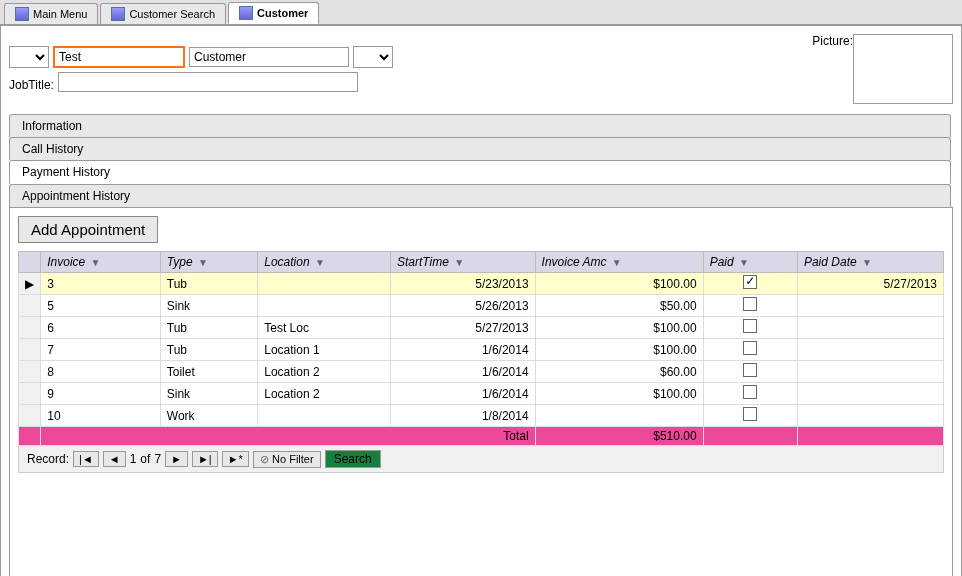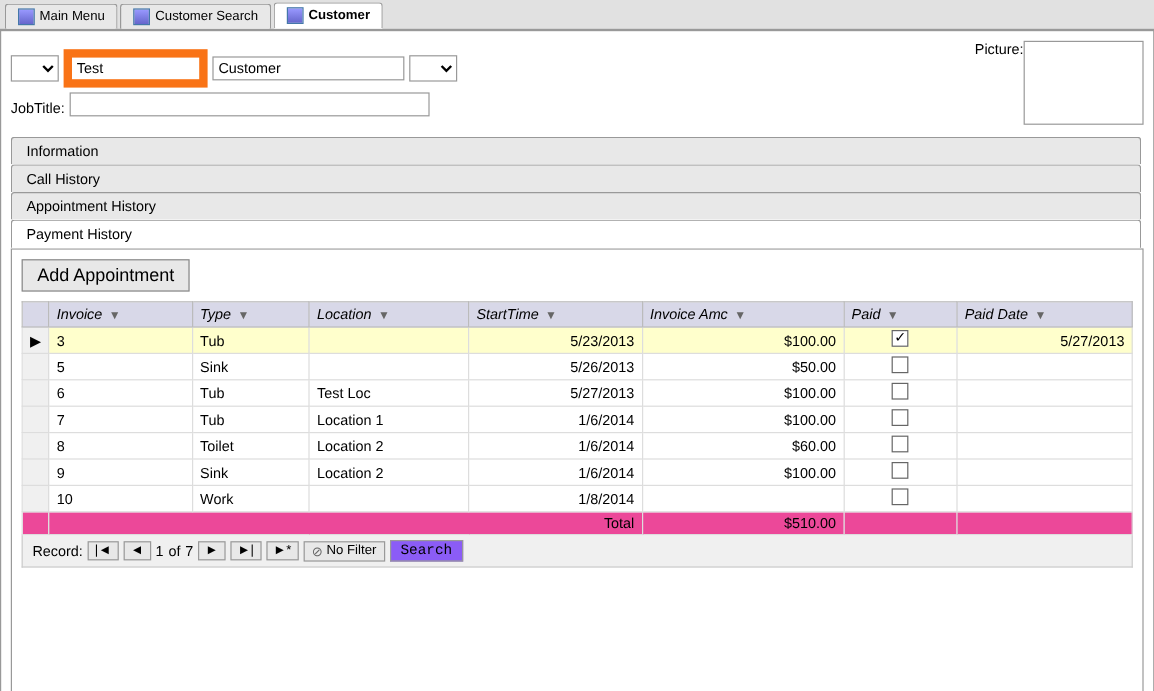--- a/index.html
+++ b/index.html
@@ -13,21 +13,21 @@
     .top-tab-icon.grid { background: linear-gradient(to bottom, #9999ff, #6666cc); }
 
     
     .main-content { background: #fff; border: 1px solid #999; margin: 0; padding: 8px; min-height: 540px; position: relative; }
 
     
     .customer-header { display: flex; align-items: center; margin-bottom: 6px; }
     .header-left { display: flex; flex-direction: column; flex: 1; }
     .header-row1 { display: flex; align-items: center; gap: 4px; margin-bottom: 4px; }
     .dropdown-small { width: 40px; padding: 2px 4px; border: 1px solid #999; background: #fff; font-size: 12px; }
-    .input-name-first { width: 120px; padding: 2px 4px; border: 7px solid #f97316; font-size: 12px; }
+    .input-name-first { width: 132px; padding: 2px 4px; border: 2px solid #f97316; font-size: 12px; }
     .input-name-last { width: 160px; padding: 2px 4px; border: 1px solid #999; font-size: 12px; }
     .dropdown-suffix { width: 40px; padding: 2px 4px; border: 1px solid #999; background: #fff; font-size: 12px; }
     .jobtitle-row { display: flex; align-items: flex-end; gap: 4px; }
     .jobtitle-label { font-size: 12px; }
     .jobtitle-input { width: 300px; padding: 2px 4px; border: 1px solid #999; font-size: 12px; }
     .picture-area { display: flex; flex-direction: row; align-items: flex-start; margin-left: auto; }
     .picture-label { font-size: 12px; margin-bottom: 2px; }
     .picture-box { width: 100px; height: 70px; border: 1px solid #999; background: #fff; }
 
     
@@ -51,21 +51,21 @@
     .checkbox-cell { text-align: center; }
     .checkbox-display { width: 14px; height: 14px; border: 1px solid #666; display: inline-block; background: #fff; position: relative; }
     .checkbox-display.checked::after { content: '✓'; position: absolute; top: -2px; left: 1px; font-size: 12px; }
 
     
     .record-nav { display: flex; align-items: center; gap: 4px; padding: 4px 8px; background: #f0f0f0; border: 1px solid #ccc; border-top: none; font-size: 12px; }
     .nav-btn { padding: 1px 5px; border: 1px solid #999; background: #e8e8e8; cursor: pointer; font-size: 11px; }
     .record-text { font-size: 12px; }
     .no-filter-btn { display: flex; align-items: center; gap: 3px; padding: 1px 6px; border: 1px solid #999; background: #e8e8e8; cursor: pointer; font-size: 11px; }
     .filter-icon { color: #666; }
-    .search-btn { padding: 1px 8px; border: 1px solid #999; background: #8b5cf6; cursor: pointer; font-size: 12px; font-family: Liberation Mono, monospace; }
+    .search-btn { padding: 1px 8px; border: 1px solid #999; background: #15803d; cursor: pointer; font-size: 12px; }
   </style>
 </head>
 <body>
 
 <div class="top-tabs">
   <div class="top-tab">
     <span class="top-tab-icon grid"></span>
     <span>Main Menu</span>
   </div>
   <div class="top-tab">
@@ -108,25 +108,25 @@
     </div>
   </div>
 
   <div class="inner-tabs">
     <div class="inner-tab">
       <span>Information</span>
     </div>
     <div class="inner-tab">
       <span>Call History</span>
     </div>
+    <div class="inner-tab active">
+      <span>Payment History</span>
+    </div>
     <div class="inner-tab">
       <span>Appointment History</span>
-    </div>
-    <div class="inner-tab active">
-      <span>Payment History</span>
     </div>
   </div>
 
   <div class="tab-content">
     <button class="add-appointment-btn">Add Appointment</button>
 
     
     <table class="data-table">
       <thead>
         <tr>

